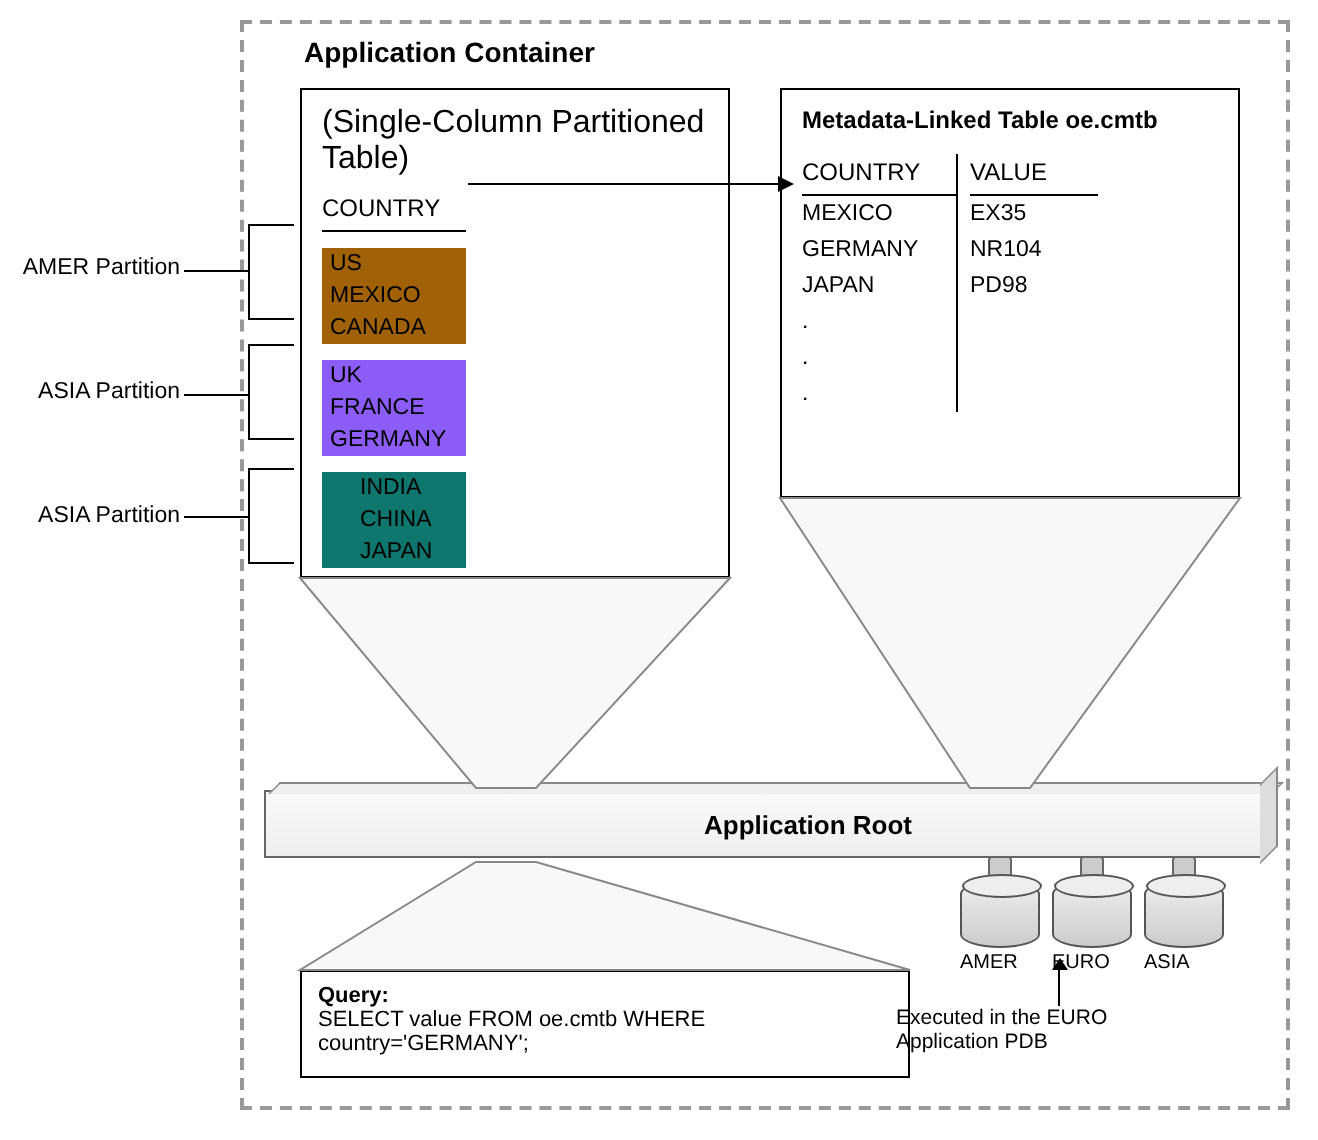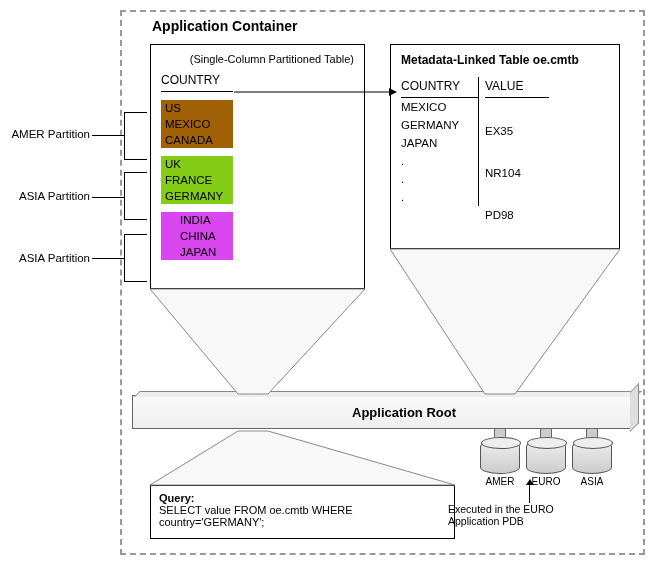--- a/index.html
+++ b/index.html
@@ -40,39 +40,39 @@
     position: absolute;
     left: 150px;
     top: 44px;
     width: 215px;
     height: 245px;
     border: 1px solid #000;
     background: #fff;
     padding: 8px 10px;
   }
   .map-title { font-weight: bold; }
-  .map-sub { font-size: 11px; text-align: right; }
+  .map-sub { font-size: 16px; }
   .map-col-header {
     margin-top: 8px;
     border-bottom: 1px solid #000;
     padding-bottom: 4px;
     width: 72px;
   }
   .part-group {
     display: flex;
     flex-direction: column;
   }
   .part-cell {
     width: 72px;
     padding: 2px 4px;
     font-size: 11.5px;
   }
   .shade0 { background: #a16207; }
-  .shade1 { background: #84cc16; }
-  .shade2 { background: #d946ef; padding-left: 19px; }
+  .shade1 { background: #8b5cf6; }
+  .shade2 { background: #0f766e; padding-left: 19px; }
   .part-gap { height: 8px; }
 
   
   .meta-box {
     position: absolute;
     left: 390px;
     top: 44px;
     width: 230px;
     height: 205px;
     border: 1px solid #000;
@@ -90,21 +90,21 @@
   }
   .meta-head {
     border-bottom: 1px solid #000;
     padding: 2px 6px 4px 0;
   }
   .meta-col1 .meta-head, .meta-col1 .meta-cell { border-right: 1px solid #000; }
   .meta-cell { padding: 3px 6px 3px 0; font-size: 11.5px; min-height: 18px;}
   .meta-col1 { width: 78px; }
   .meta-col2 { width: 70px; padding-left: 6px;}
   .meta-col2 .meta-head { padding-left:0; }
-  .meta-col2 .meta-cell { padding-left:0;margin-top:24px; }
+  .meta-col2 .meta-cell { padding-left:0; }
 
   
   .arrow-tip {
     position: absolute;
     left: 389px;
     top: 88px;
     width: 0; height: 0;
     border-left: 8px solid #000;
     border-top: 4px solid transparent;
     border-bottom: 4px solid transparent;
@@ -201,21 +201,21 @@
   }
   .pdb .cyl::before {
     content:"";
     position:absolute; top:-4px; left:0;
     width:38px; height:10px;
     border:1px solid #555;
     border-radius:50%;
     background:#eee;
   }
   .pdb .lbl {
-    text-align:center; font-size:10px; margin-top:2px;
+    font-size:10px; margin-top:2px;
   }
 
   
   .query-box {
     position: absolute;
     left: 150px;
     top: 485px;
     width: 305px;
     height: 54px;
     border: 1px solid #000;

